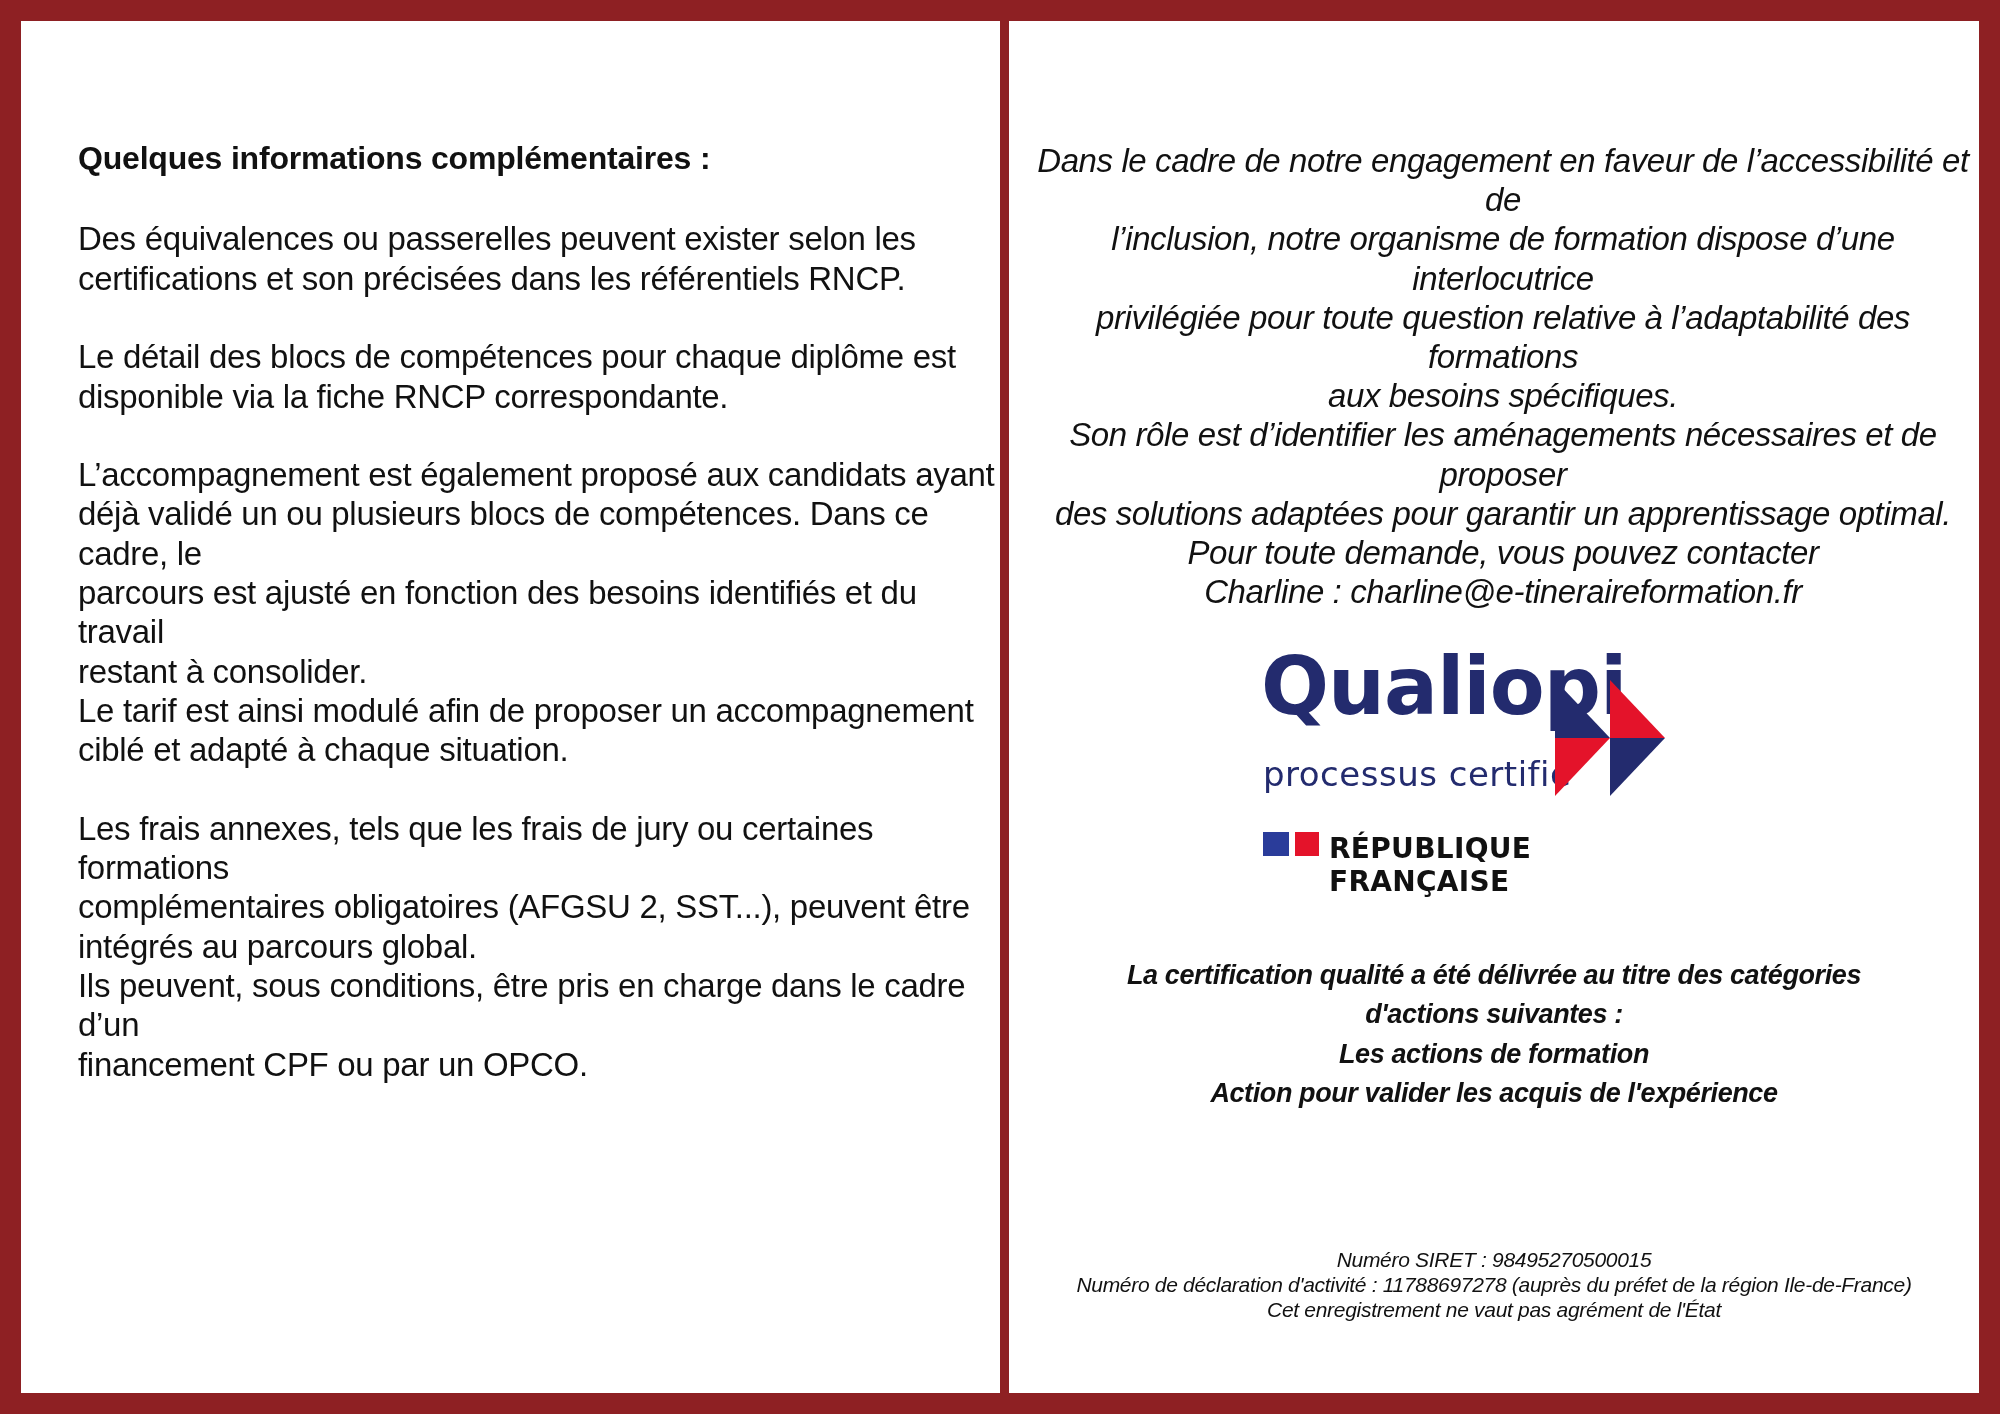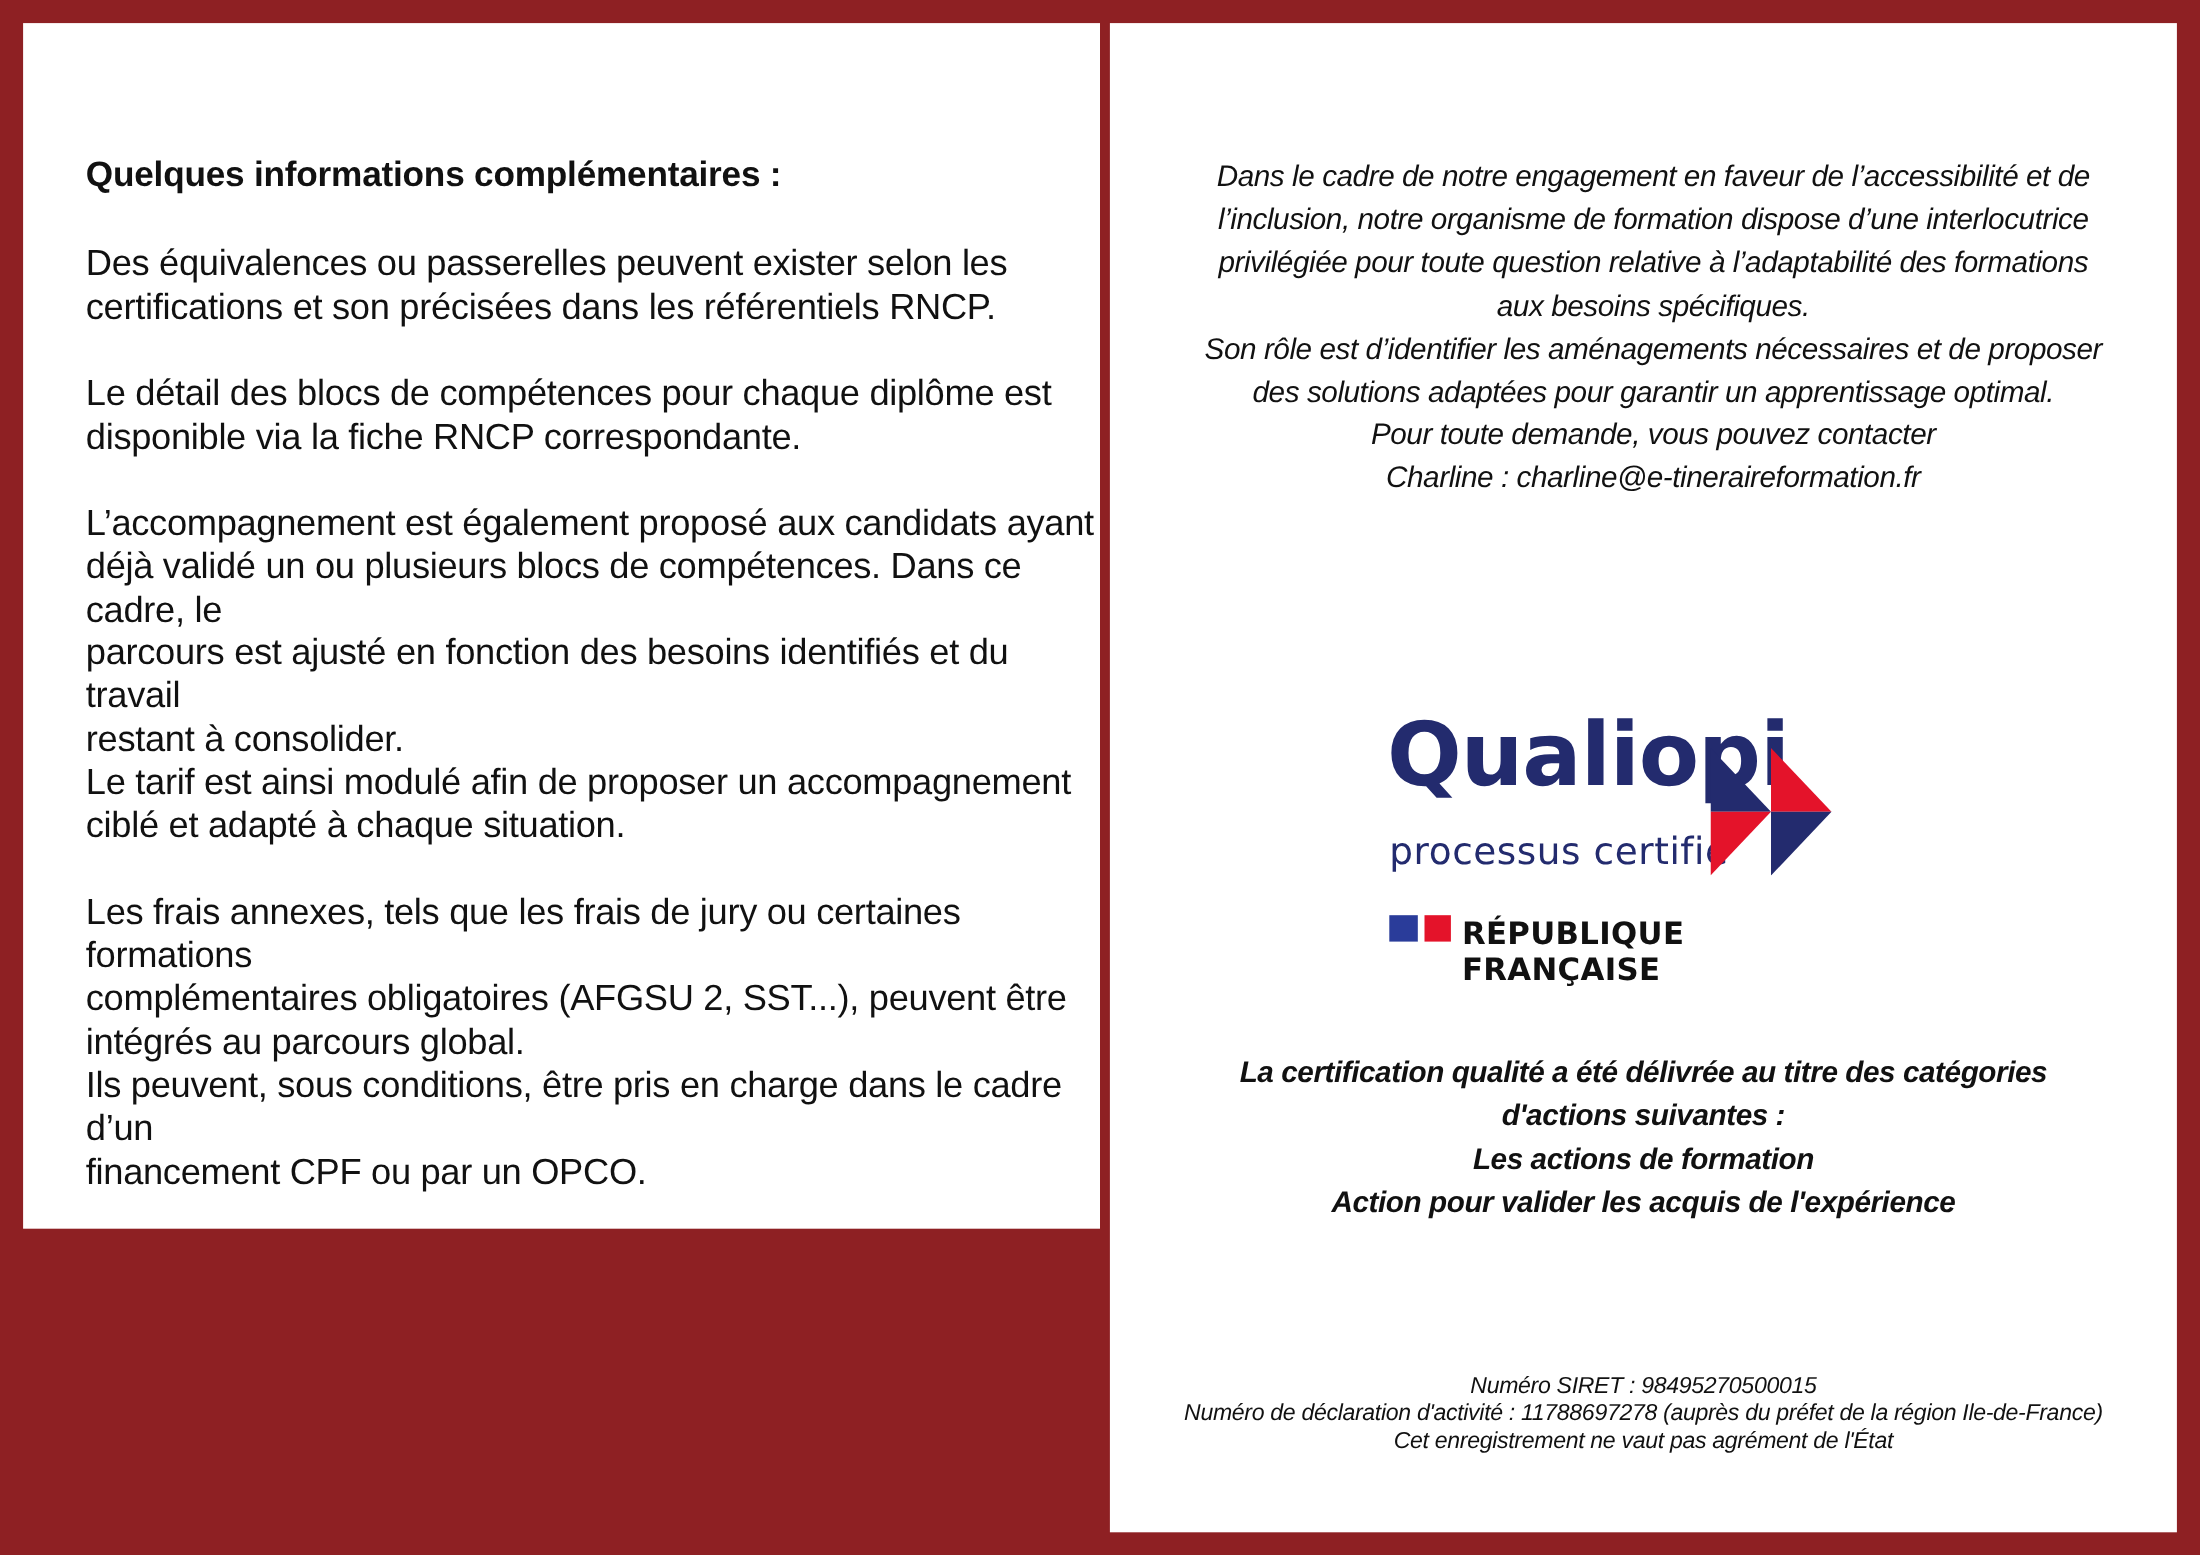--- a/index.html
+++ b/index.html
@@ -1,29 +1,29 @@
 <!DOCTYPE html>
 <html><head>
   <meta charset="utf-8">
   <style>
     html, body { margin: 0; padding: 0; }
     body {
       width: 2000px; height: 1414px; background: #8e2023; position: relative; overflow: hidden;
       font-family: "Liberation Sans", sans-serif; color: #111;
     }
     .panel { position: absolute; background: #fff; }
-    .panel-left { left: 21px; top: 21px; width: 979px; height: 1096px; }
+    .panel-left { left: 21px; top: 21px; width: 979px; height: 1372px; }
     .panel-right { left: 1009px; top: 21px; width: 970px; height: 1372px; }
 
     .left-content { position: absolute; left: 57px; top: 118px; width: 920px; }
     .heading { font-size: 32px; font-weight: bold; margin: 0 0 42px 0; line-height: 1.2; letter-spacing: -0.2px; }
     .para { font-size: 33px; line-height: 39.3px; margin: 0 0 39.3px 0; white-space: pre-line; letter-spacing: -0.3px; }
 
     .right-top { position: absolute; left: 20px; right: 2px; top: 120px; text-align: center; font-style: italic;
-      font-size: 27px; line-height: 39.2px; white-space: pre-line; letter-spacing: -0.4px; }
+      font-size: 33px; line-height: 39.2px; white-space: pre-line; letter-spacing: -0.4px; }
 
     .logo { position: absolute; left: 252px; top: 633px; width: 450px; height: 230px; }
     .qualiopi-word { position: absolute; left: 0; top: -14px; font-size: 80px; font-weight: bold; color: #232b6e; letter-spacing: -1px; font-family: "DejaVu Sans", sans-serif; }
     .processus { position: absolute; left: 2px; top: 100px; font-size: 34px; color: #232b6e; font-family: "DejaVu Sans", sans-serif; letter-spacing: 0.5px; }
     .arrows { position: absolute; left: 294px; top: 26px; }
     .rf { position: absolute; left: 2px; top: 178px; display: flex; }
     .rf-flag { width: 56px; height: 24px; display: flex; margin-right: 10px; }
     .rf-flag .b { width: 26px; background: #2a3c9a; }
     .rf-flag .w { width: 6px; background: #fff; }
     .rf-flag .r { width: 24px; background: #e4132a; }

